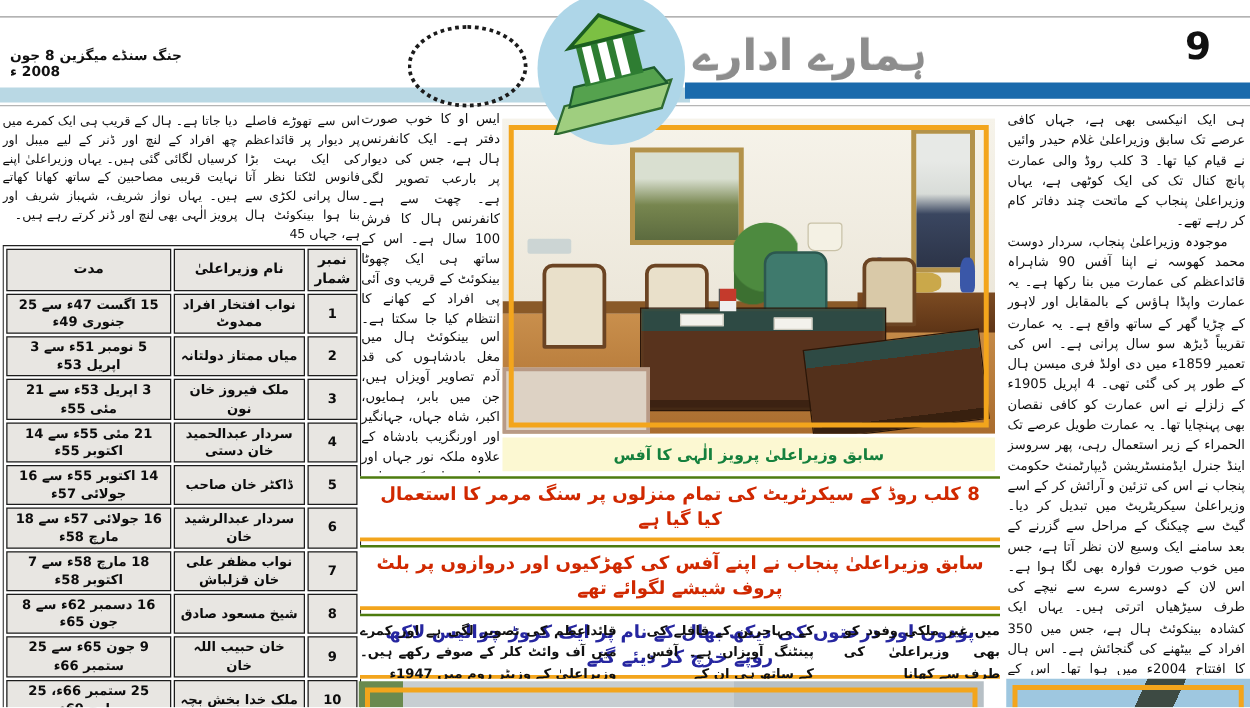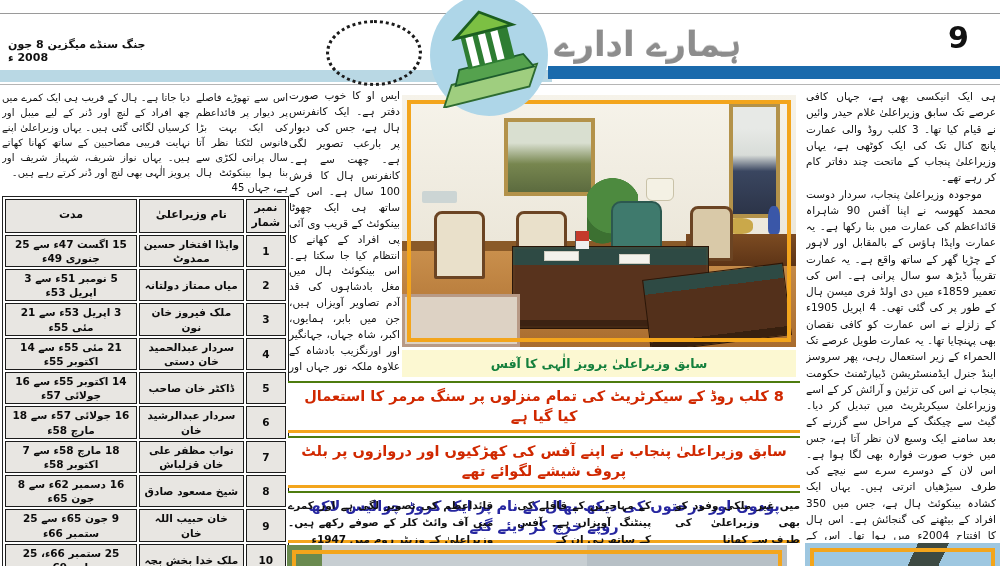--- a/index.html
+++ b/index.html
@@ -174,21 +174,21 @@
       <thead>
         <tr>
           <th>نمبر شمار</th>
           <th>نام وزیراعلیٰ</th>
           <th>مدت</th>
         </tr>
       </thead>
       <tbody>
           <tr>
           <td>1</td>
-          <td>واپڈا افتخار حسین ممدوٹ</td>
+          <td>نواب افتخار افراد ممدوٹ</td>
           <td>15 اگست 47ء سے 25 جنوری 49ء</td>
         </tr>
           <tr>
           <td>2</td>
           <td>میاں ممتاز دولتانہ</td>
           <td>5 نومبر 51ء سے 3 اپریل 53ء</td>
         </tr>
           <tr>
           <td>3</td>
           <td>ملک فیروز خان نون</td>

